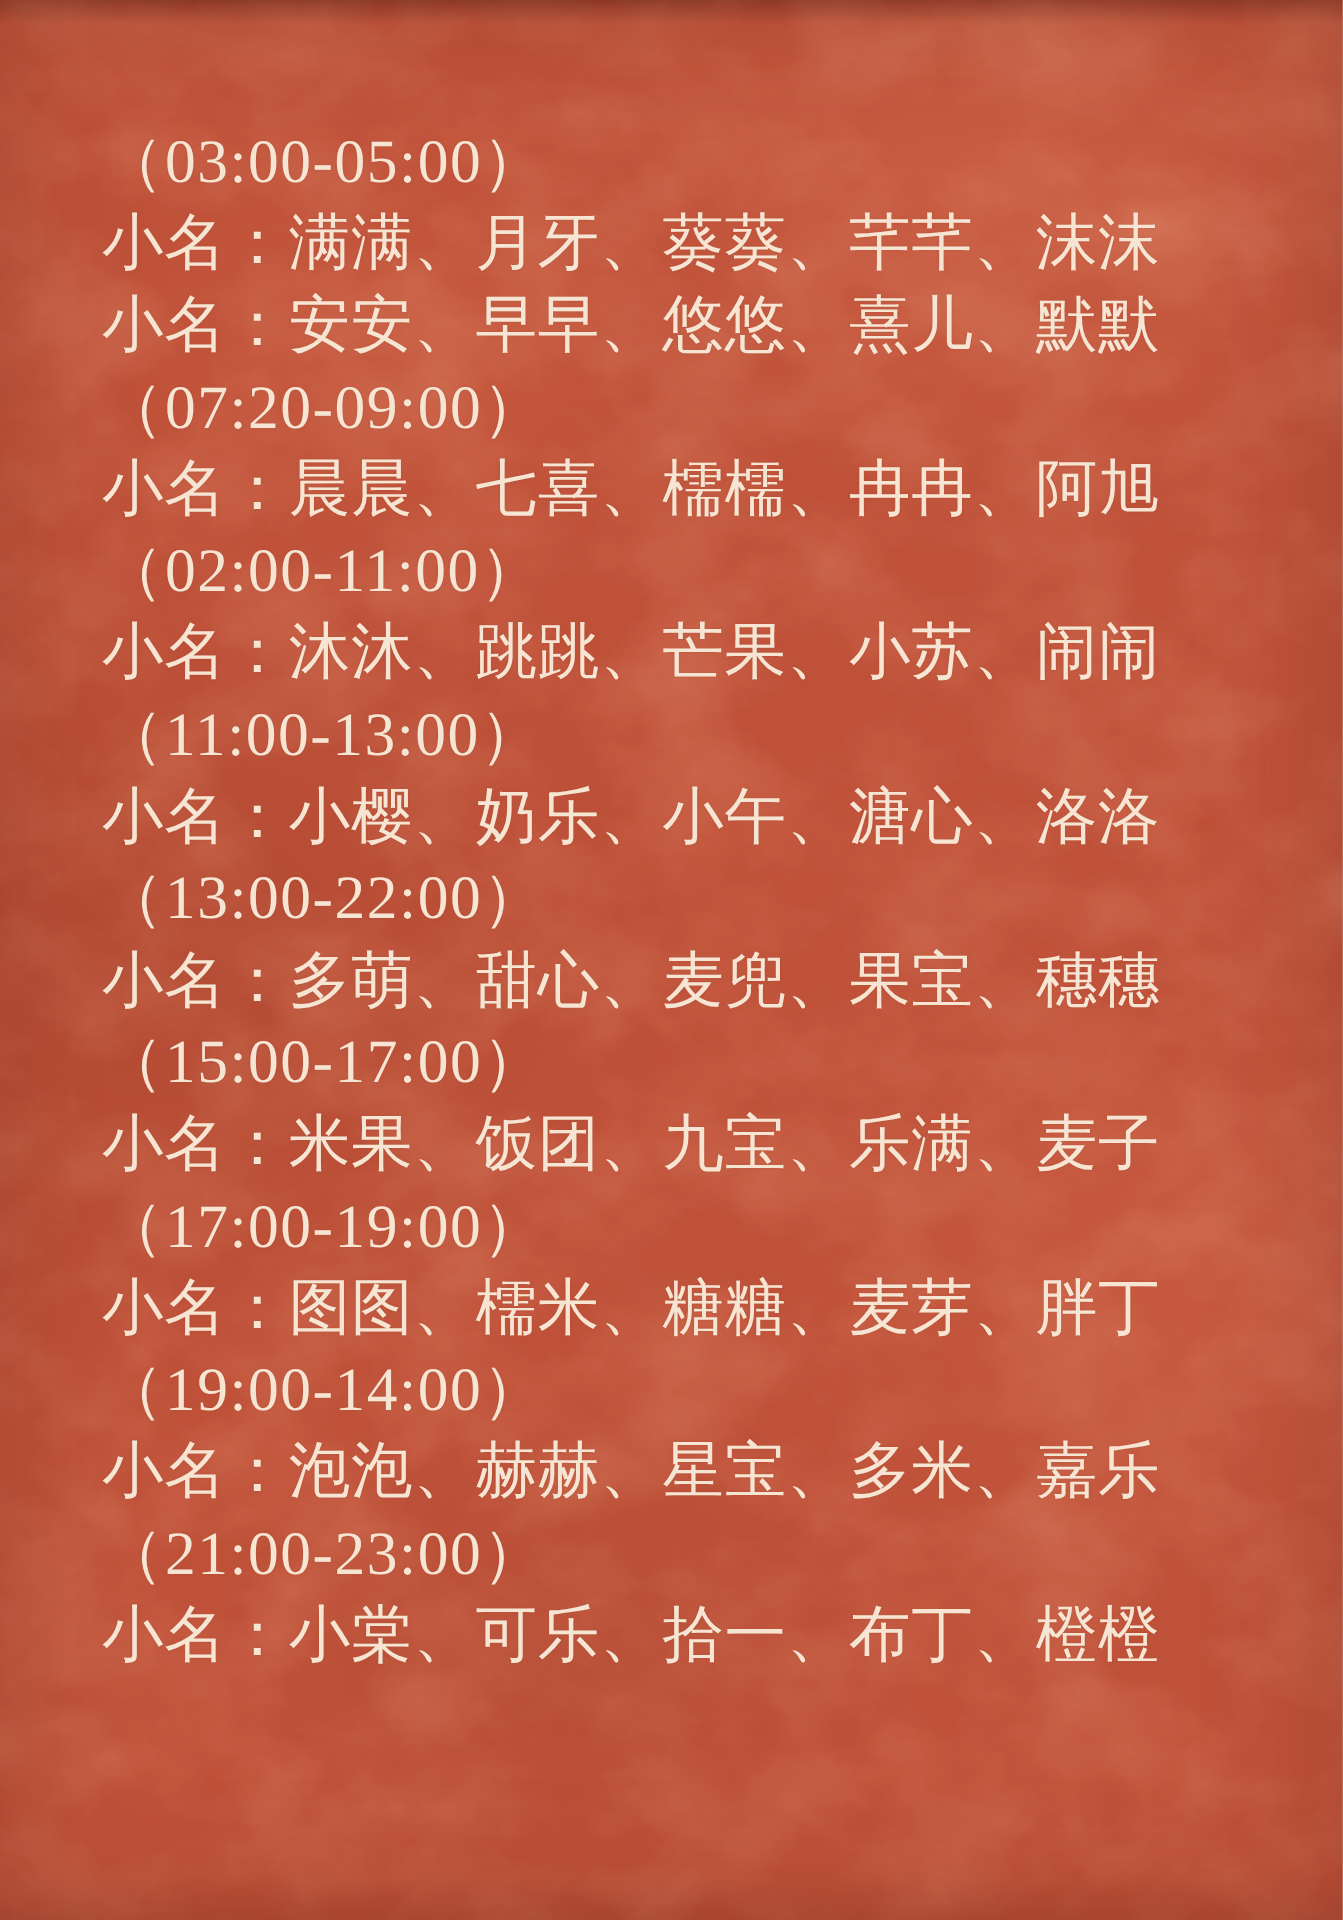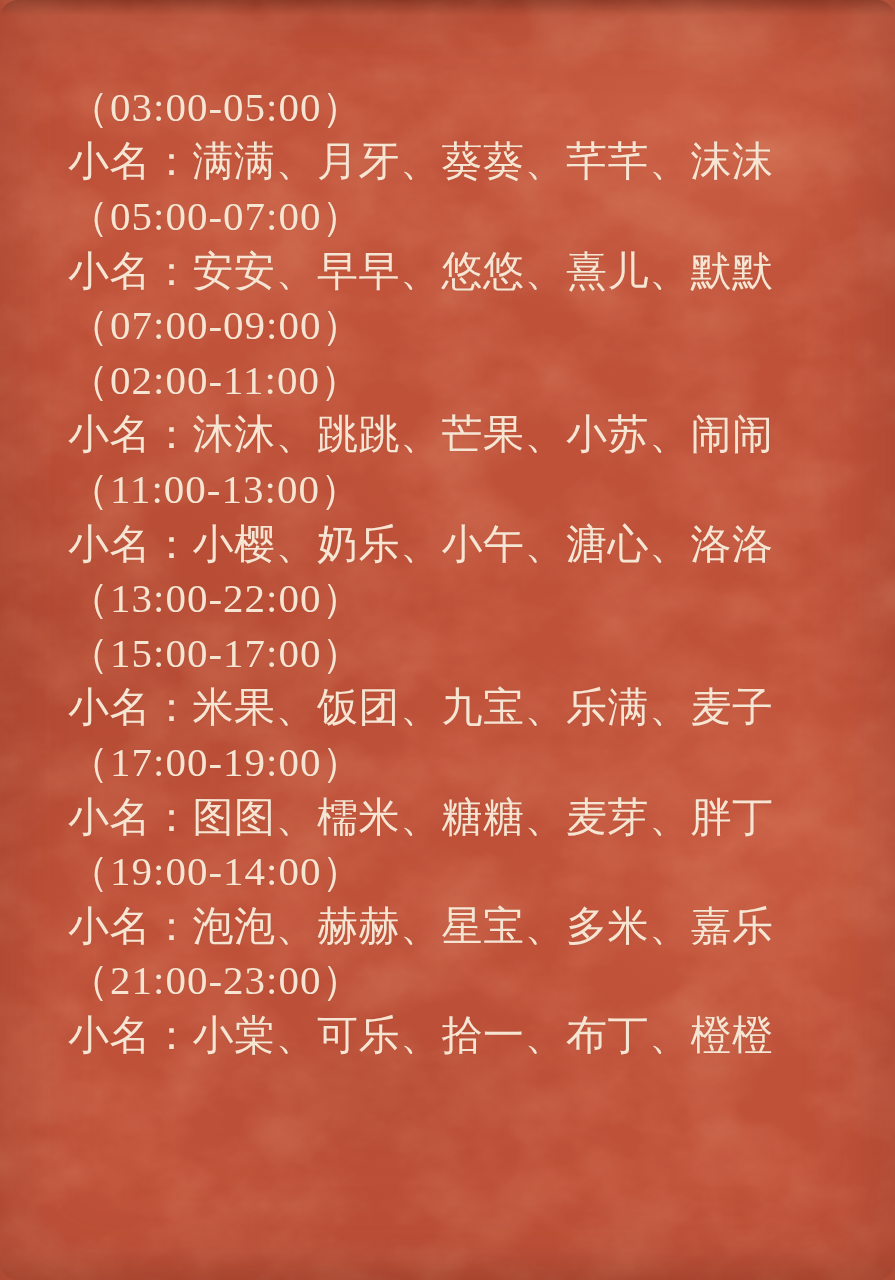--- a/index.html
+++ b/index.html
@@ -21,21 +21,20 @@
     background-image:
       radial-gradient(420px 300px at 75% 10%, rgba(255,160,120,0.16), transparent 70%),
       radial-gradient(520px 400px at 12% 50%, rgba(125,42,26,0.16), transparent 70%),
       radial-gradient(400px 320px at 88% 66%, rgba(255,150,110,0.12), transparent 70%),
       radial-gradient(340px 260px at 42% 86%, rgba(130,45,28,0.13), transparent 70%),
       radial-gradient(300px 220px at 30% 18%, rgba(255,155,115,0.10), transparent 70%),
       linear-gradient(180deg, rgba(70,22,14,0.38) 0px, rgba(70,22,14,0.0) 16px),
       linear-gradient(0deg, rgba(70,22,14,0.10) 0px, rgba(70,22,14,0.0) 30px);
     font-family: "Liberation Serif", "DejaVu Serif", serif;
     color: #f7e5d3;
-    border-radius: 18px;
   }
   .texture {
     position: absolute;
     inset: 0;
     mix-blend-mode: soft-light;
     opacity: 0.55;
     pointer-events: none;
   }
   .vignette {
     position: absolute;
@@ -81,40 +80,41 @@
   <div class="vignette"></div>
 
   <div class="content">
 
   <div class="block">
     <div class="line time">（03:00-05:00）</div>
     <div class="line names">小名：满满、月牙、葵葵、芊芊、沫沫</div>
   </div>
 
   <div class="block">
-    <div class="line time">（05:00-07:00）</div>
     <div class="line names">小名：安安、早早、悠悠、熹儿、默默</div>
   </div>
 
   <div class="block">
-    <div class="line time">（07:00-09:00）</div>
+    <div class="line time">（07:20-09:00）</div>
+    <div class="line names">小名：晨晨、七喜、檽檽、冉冉、阿旭</div>
   </div>
 
   <div class="block">
     <div class="line time">（02:00-11:00）</div>
     <div class="line names">小名：沐沐、跳跳、芒果、小苏、闹闹</div>
   </div>
 
   <div class="block">
     <div class="line time">（11:00-13:00）</div>
     <div class="line names">小名：小樱、奶乐、小午、溏心、洛洛</div>
   </div>
 
   <div class="block">
     <div class="line time">（13:00-22:00）</div>
+    <div class="line names">小名：多萌、甜心、麦兜、果宝、穗穗</div>
   </div>
 
   <div class="block">
     <div class="line time">（15:00-17:00）</div>
     <div class="line names">小名：米果、饭团、九宝、乐满、麦子</div>
   </div>
 
   <div class="block">
     <div class="line time">（17:00-19:00）</div>
     <div class="line names">小名：图图、檽米、糖糖、麦芽、胖丁</div>

